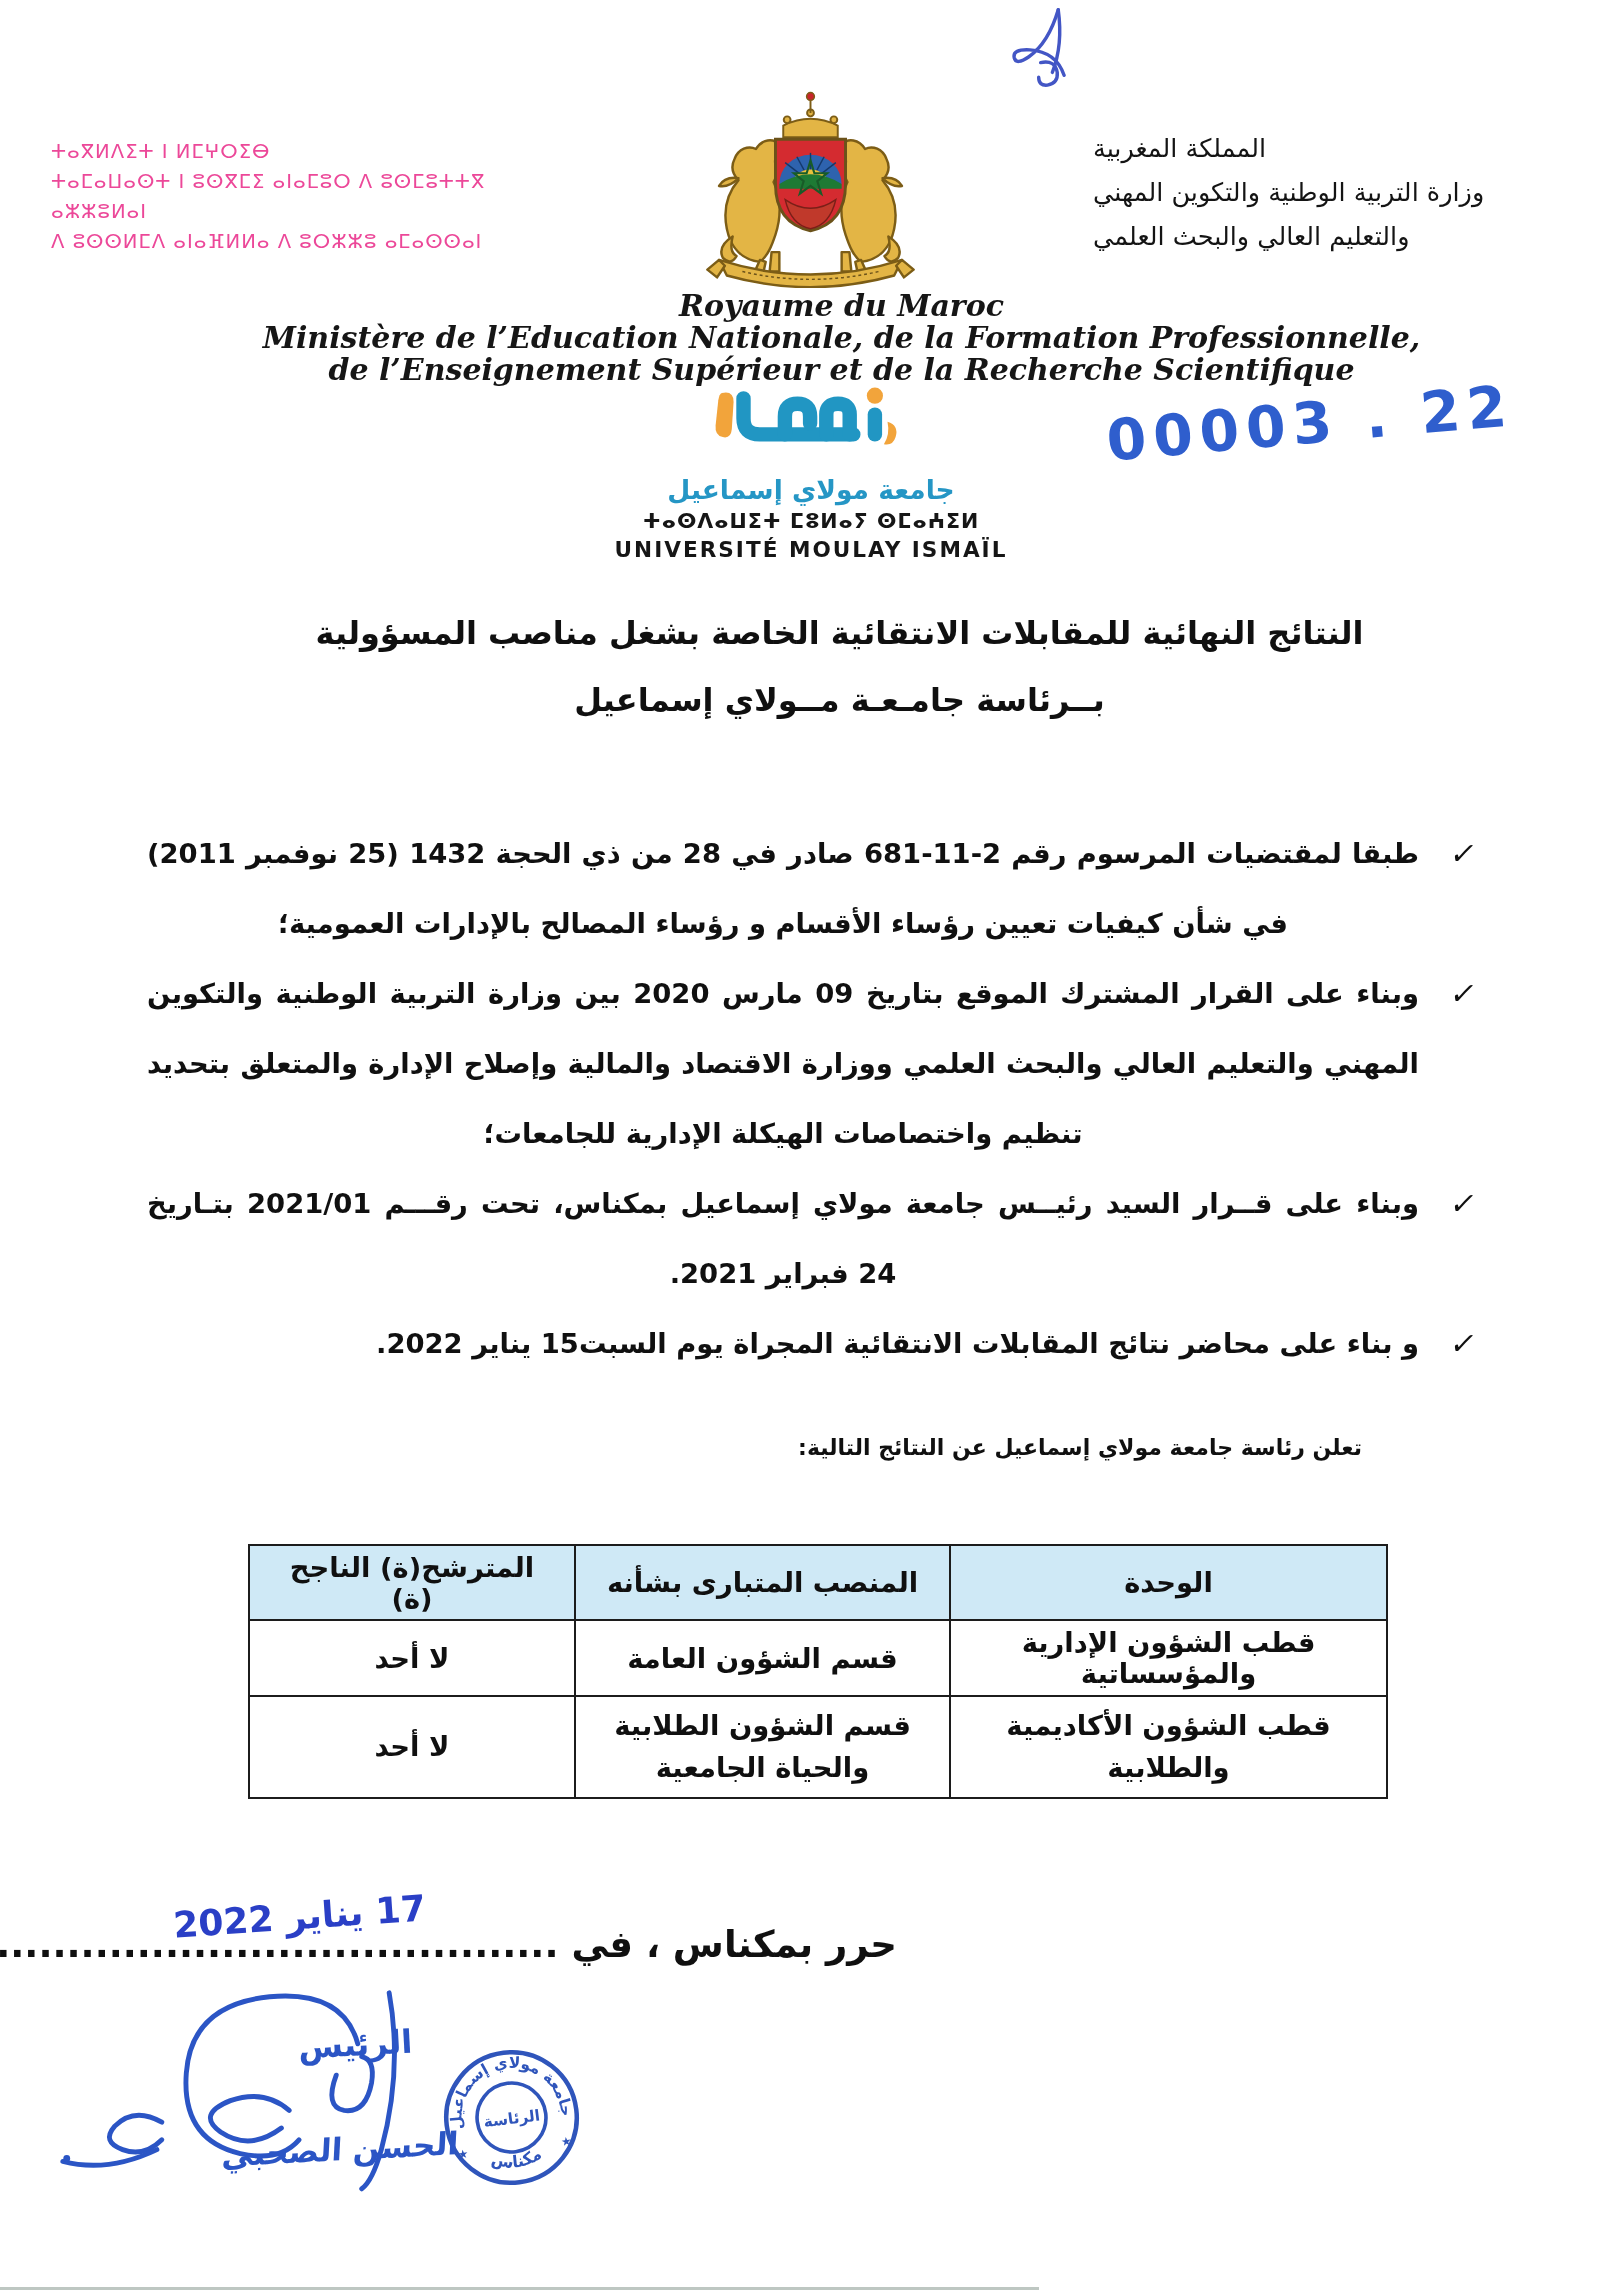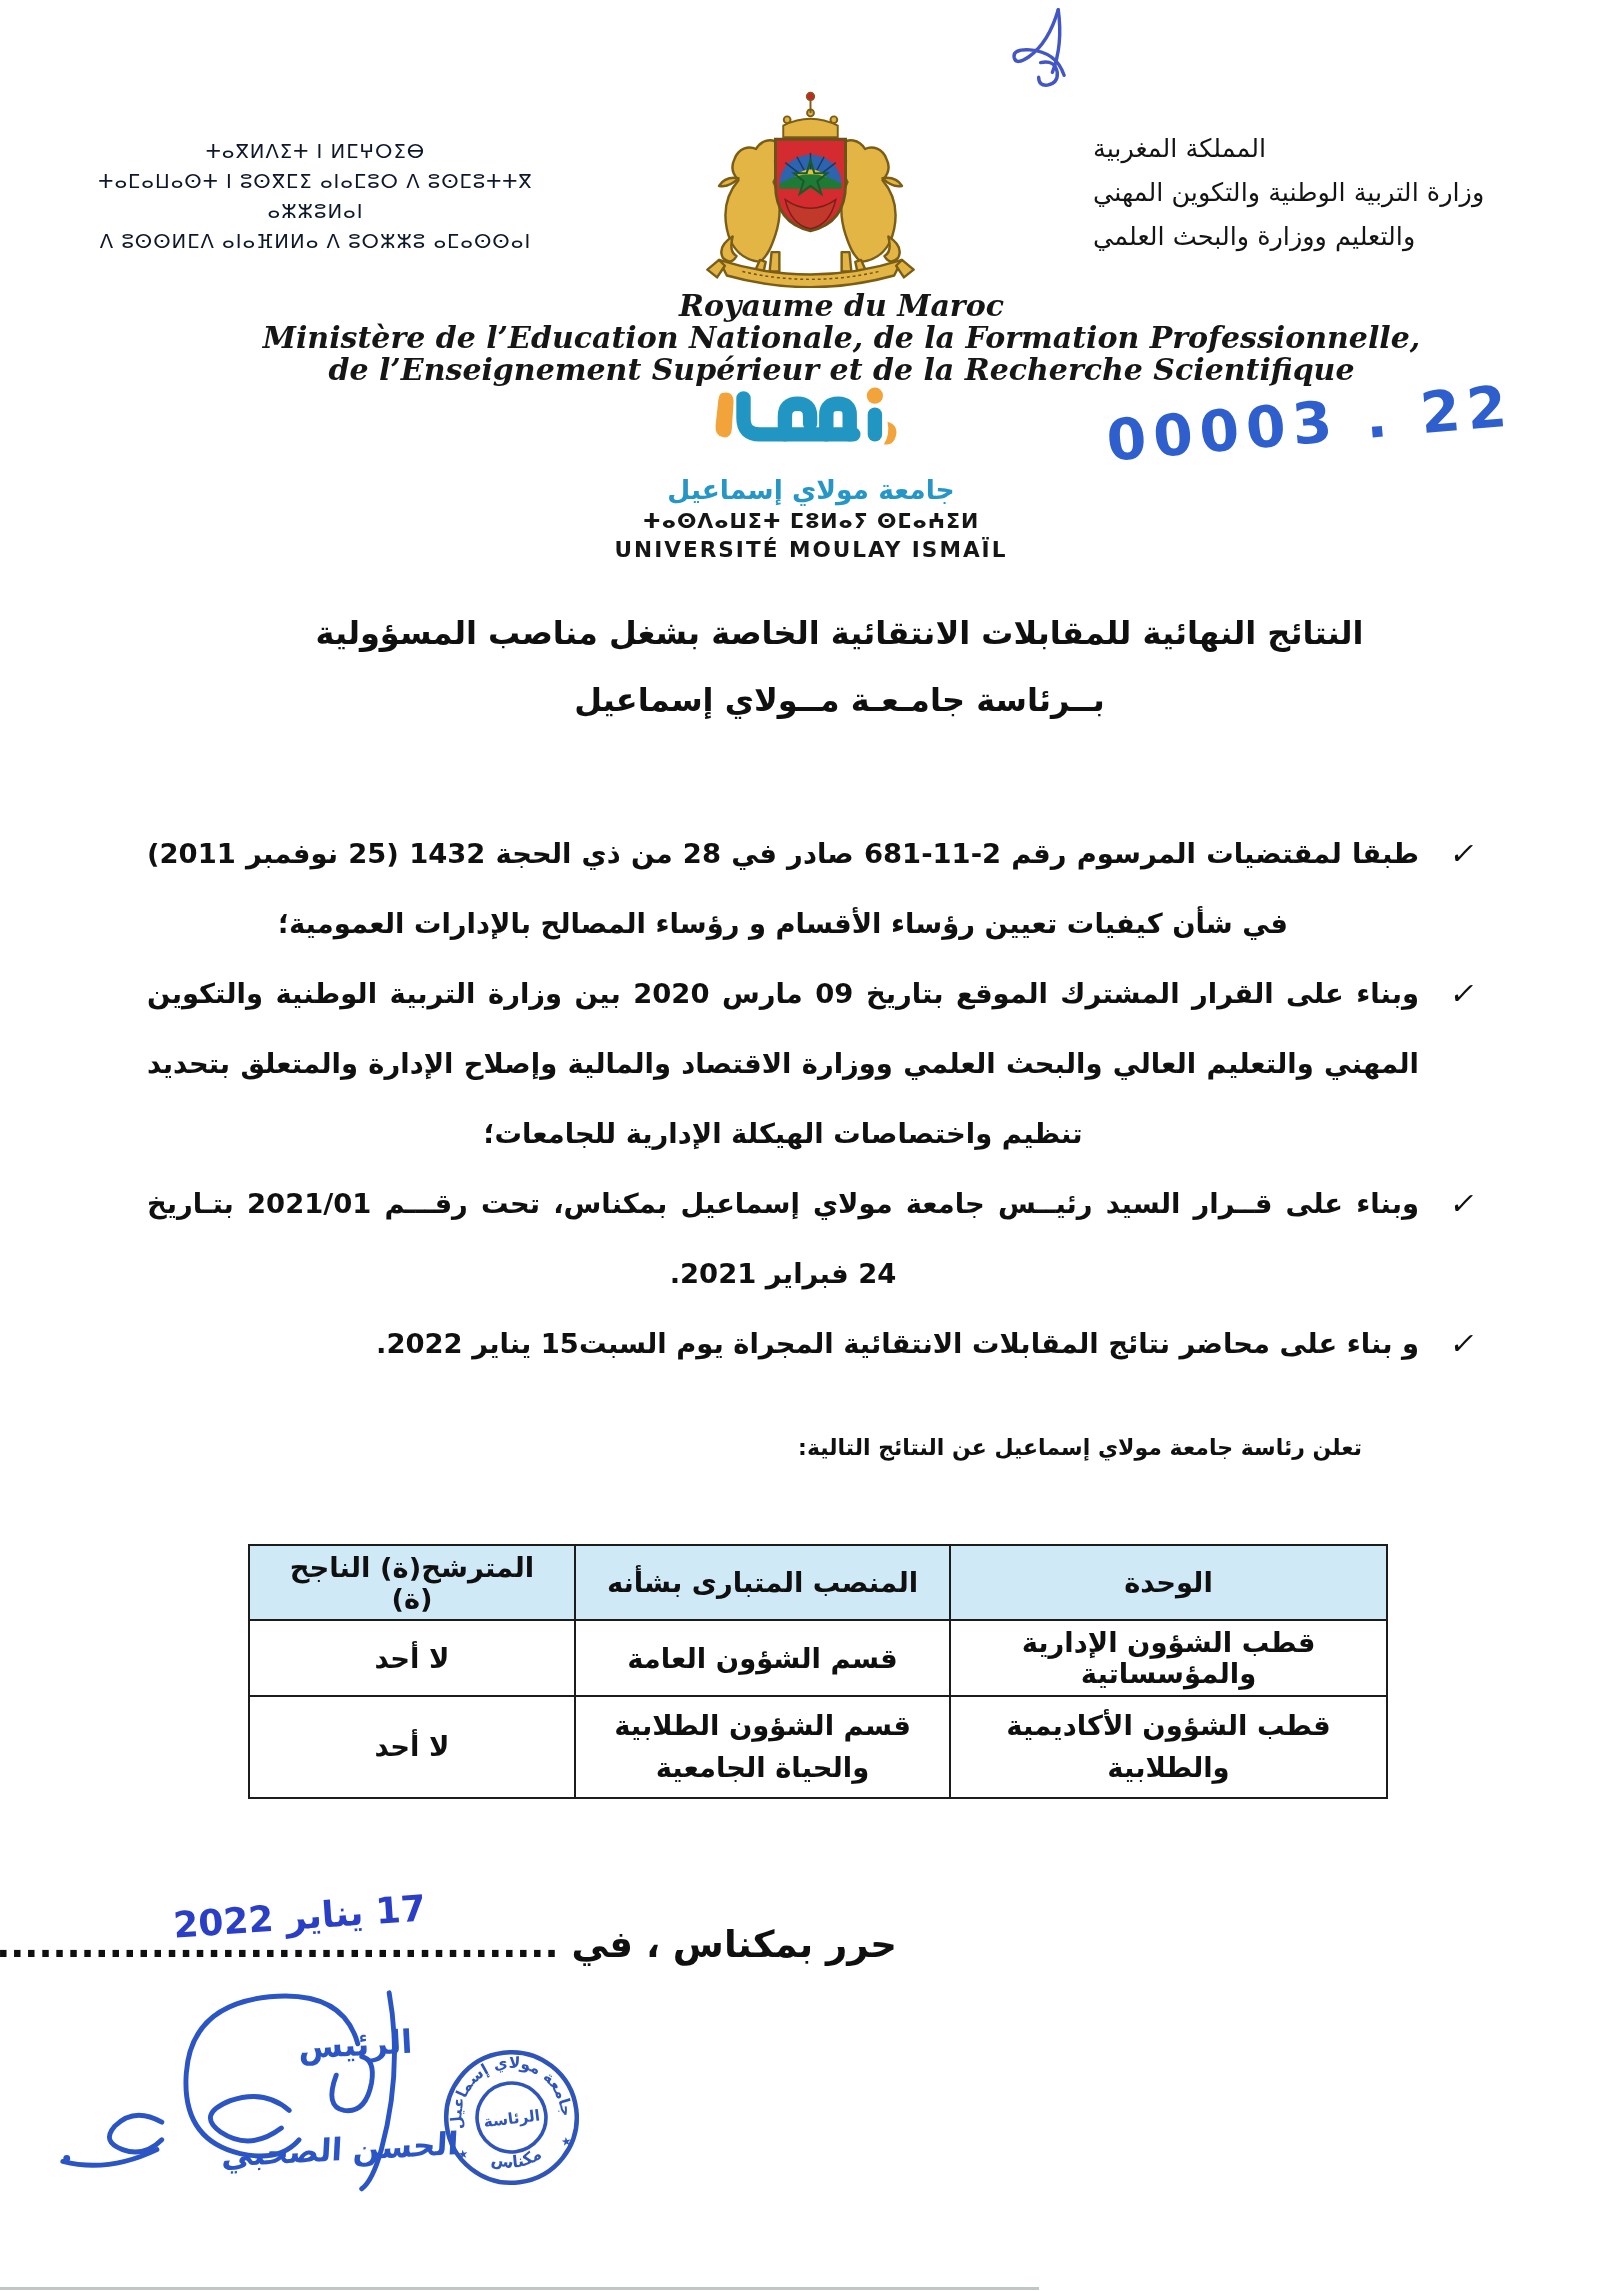--- a/index.html
+++ b/index.html
@@ -1,22 +1,22 @@
 <!DOCTYPE html>
 <html lang="ar"><head>
 <meta charset="utf-8">
 <style>
   html,body{margin:0;padding:0;background:#ffffff;}
   .page{position:relative;width:1621px;height:2292px;background:#fff;overflow:hidden;
         font-family:"DejaVu Sans",sans-serif;color:#101010;}
   .abs{position:absolute;}
 
   
-  .tifinagh-block{left:51px;top:137px;width:529px;text-align:center;
-    font-size:19.6px;line-height:30px;letter-spacing:1px;color:#0f172a;}
+  .tifinagh-block{left:51px;top:137px;width:529px;
+    font-size:19.6px;line-height:30px;letter-spacing:1px;color:#ec4899;}
   .ministry-ar{left:1093px;top:100px;width:500px;text-align:left;direction:rtl;
     font-size:25.5px;line-height:44px;color:#141414;margin-top:26px;}
   .french-block{left:0;top:290px;width:100%;text-align:center;
     font-family:"DejaVu Serif",serif;font-style:italic;font-weight:bold;
     font-size:30px;line-height:32px;color:#161616;padding-left:31px;}
   .umi-block{left:605px;top:384px;width:412px;text-align:center;}
   .umi-ar{color:#2596c5;font-size:26.5px;font-weight:bold;direction:rtl;margin-top:-3.9px;}
   .umi-tif{font-size:20.6px;font-weight:bold;letter-spacing:1px;margin-top:3.9px;color:#161616;}
   .umi-lat{font-size:21.6px;font-weight:bold;letter-spacing:2px;margin-top:3.9px;color:#161616;}
   .registry-stamp{left:1106px;top:390px;font-size:57px;font-weight:800;color:#2456cb;
@@ -112,21 +112,21 @@
     </g>
     <path d="M112,106 a18,15 0 0 1 36,0 Z" fill="#e9c23c"></path>
     <path d="M98,106 q32,-20 64,0 l0,5 h-64 Z" fill="#1e7a34"></path>
     <polygon points="130,82 134,95 147,95 137,103 141,116 130,108 119,116 123,103 113,95 126,95" fill="none" stroke="#185c28" stroke-width="2.2"></polygon>
     <path d="M104,122 q26,18 52,0 q-6,26 -26,30 q-20,-4 -26,-30 Z" fill="#c0392b" stroke="#7a1f18" stroke-width="1.5"></path>
   </svg>
 
   <div class="abs ministry-ar">
     <div>المملكة المغربية</div>
     <div>وزارة التربية الوطنية والتكوين المهني</div>
-    <div>والتعليم ووزارة والبحث العلمي</div>
+    <div>والتعليم العالي والبحث العلمي</div>
   </div>
 
   <div class="abs french-block">
     <div>Royaume du Maroc</div>
     <div>Ministère de l’Education Nationale, de la Formation Professionnelle,</div>
     <div>de l’Enseignement Supérieur et de la Recherche Scientifique</div>
   </div>
 
   <div class="abs umi-block">
     <svg width="216" height="90" viewBox="0 0 230 100">

